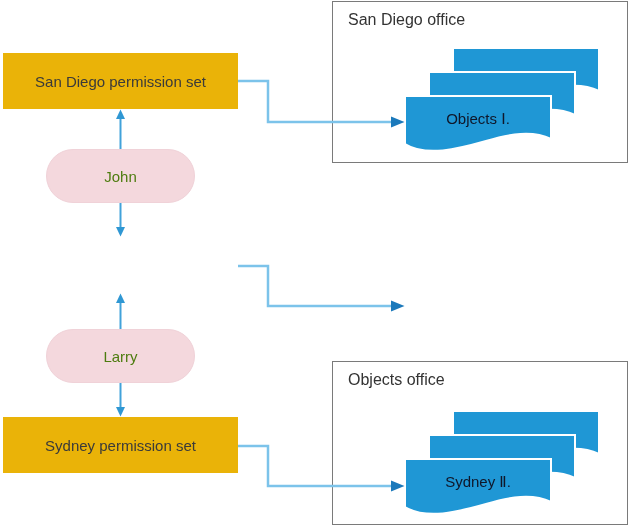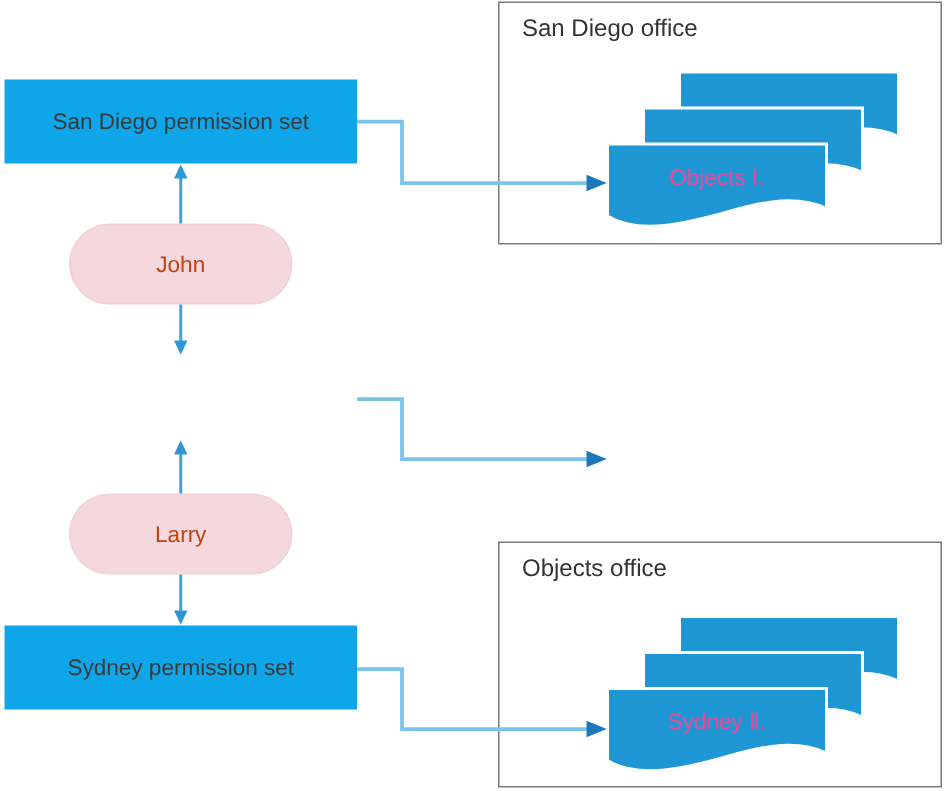--- a/index.html
+++ b/index.html
@@ -3,46 +3,46 @@
 <meta charset="utf-8">
 <style>
   html,body { margin:0; padding:0; background:#ffffff; }
   .canvas {
     position:relative; width:629px; height:527px; background:#ffffff;
     font-family:"Liberation Sans", sans-serif; overflow:hidden;padding-left:33px;
   }
   
   .psbox {
     position:absolute; left:3px; width:235px; height:56px;
-    background:#0ea5e9;
+    background:#eab308;
     display:flex; align-items:center; justify-content:center;
     font-size:15px; color:#3a3a3a; white-space:nowrap;
   }
   
   .pill {
     position:absolute; left:46px; width:149px; height:54px;
     background:#f4d8dd; border:1px solid #f0d2d8; box-sizing:border-box;
     border-radius:27px;
     display:flex; align-items:center; justify-content:center;
-    font-size:15px; color:#c2410c;
+    font-size:15px; color:#4d7c0f;
   }
   
   .group {
     position:absolute; left:332px; width:294px;
     background:#ffffff; border:1px solid #7a7a7a;
   }
   .group-title {
     position:absolute; left:15px; top:9px;
     font-size:16px; color:#333333; white-space:nowrap;
   }
   .docs { position:absolute; left:0; top:0; }
   .doc  { fill:#1f97d5; stroke:#ffffff; stroke-width:2; }
   .doc-label {
     position:absolute; width:148px; text-align:center;
-    font-size:15px; line-height:19px; color:#ec4899; white-space:nowrap;
+    font-size:15px; line-height:19px; color:#0f172a; white-space:nowrap;
   }
   .overlay { position:absolute; left:0; top:0; pointer-events:none; }
   .vline  { stroke:#41a2da; stroke-width:2; }
   .vhead  { fill:#2f97d3; }
   .eline  { stroke:#7cc3ea; stroke-width:2.5; fill:none; }
   .ehead  { fill:#1b79bb; }
 </style>
 </head>
 <body>
 

